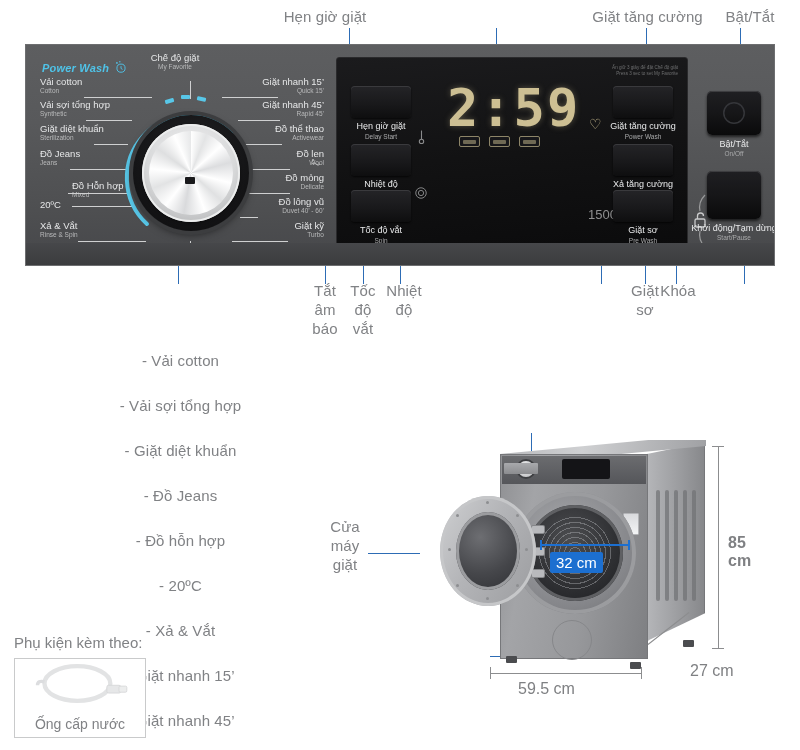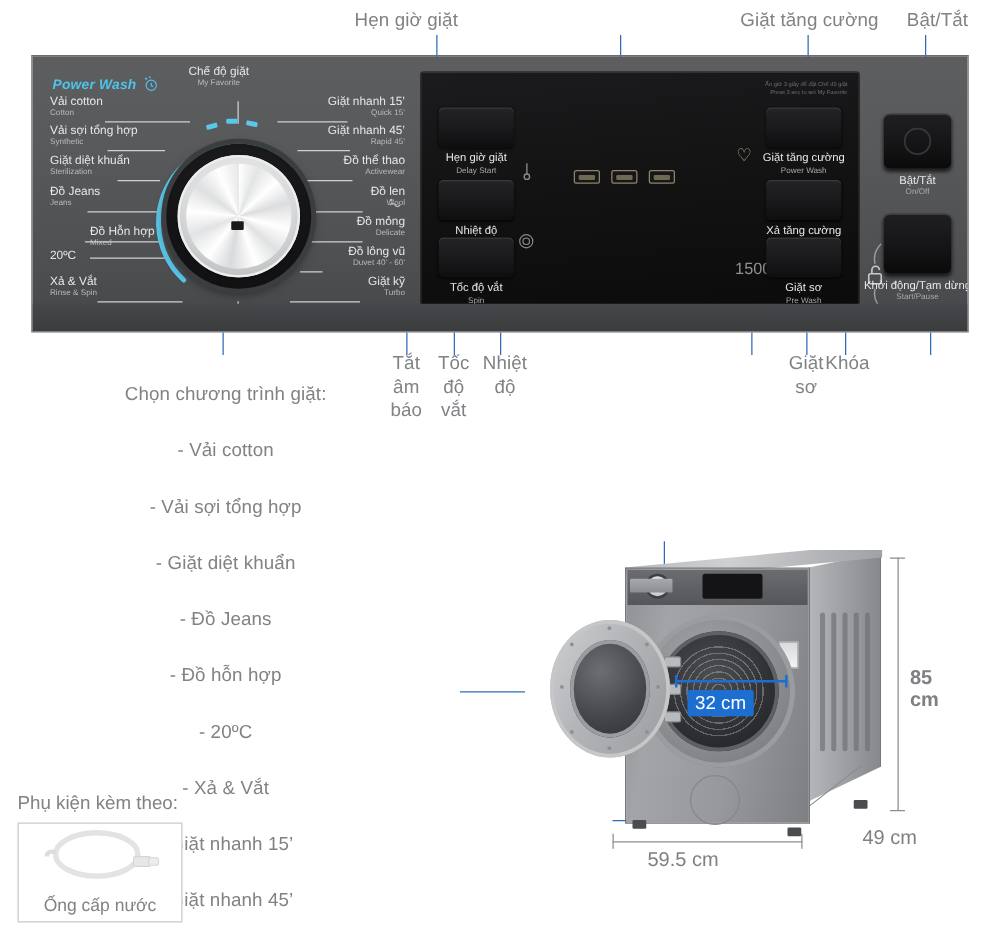--- a/index.html
+++ b/index.html
@@ -407,20 +407,21 @@
         <span class="en">Temp</span>
       </div>
 
       <div class="softbtn" style="left:14px;top:132px;"></div>
       <div class="softlbl" style="left:-11px;top:168px;">
         <span>Tốc độ vắt</span>
         <span class="en">Spin</span>
       </div>
 
       <div id="lcd">
+        <div class="seg" id="digits">2:59</div>
         <div id="heart">♡</div>
 
         <svg class="glyph" style="left:-6px;top:52px;width:13px;height:17px;" viewBox="0 0 24 30">
           <path d="M12 4v16" stroke="#8a8b8c" stroke-width="2" fill="none"></path>
           <circle cx="12" cy="24" r="4" fill="none" stroke="#8a8b8c" stroke-width="2"></circle>
         </svg>
         <svg class="glyph" style="left:-7px;top:110px;width:14px;height:14px;" viewBox="0 0 24 24">
           <circle cx="12" cy="12" r="9" fill="none" stroke="#8a8b8c" stroke-width="1.6"></circle>
           <circle cx="12" cy="12" r="4.5" fill="none" stroke="#8a8b8c" stroke-width="1.6"></circle>
         </svg>
@@ -484,21 +485,21 @@
   <div class="lead v" style="left:178px;top:266px;height:18px;"></div>
   <div class="lead v" style="left:325px;top:266px;height:18px;"></div>
   <div class="lead v" style="left:363px;top:266px;height:18px;"></div>
   <div class="lead v" style="left:400px;top:266px;height:18px;"></div>
   <div class="lead v" style="left:601px;top:266px;height:18px;"></div>
   <div class="lead v" style="left:645px;top:266px;height:18px;"></div>
   <div class="lead v" style="left:676px;top:266px;height:18px;"></div>
   <div class="lead v" style="left:744px;top:266px;height:18px;"></div>
 
   <div class="callout c" style="left:58px;top:282px;width:245px;line-height:1.5;">
-    <span>Chọn chương trình giặt:</span><br>
+    <br>
     <span>- Vải cotton</span><br>
     <span>- Vải sợi tổng hợp</span><br>
     <span>- Giặt diệt khuẩn</span><br>
     <span>- Đồ Jeans</span><br>
     <span>- Đồ hỗn hợp</span><br>
     <span>- 20ºC</span><br>
     <span>- Xả &amp; Vắt</span><br>
     <span>- Giặt nhanh 15’</span><br>
     <span>- Giặt nhanh 45’</span><br>
     <br>
@@ -516,20 +517,23 @@
 độ
 vắt</div>
   <div class="callout c" style="left:380px;top:282px;width:48px;">Nhiệt
 độ</div>
   <div class="callout c" style="left:624px;top:282px;width:42px;">Giặt
 sơ</div>
   <div class="callout c" style="left:656px;top:282px;width:44px;">Khóa</div>
 
   <div class="lead v" style="left:531px;top:433px;height:28px;"></div>
 
+  <div class="callout c" style="left:322px;top:518px;width:46px;">Cửa
+máy
+giặt</div>
   <div class="lead h" style="left:368px;top:553px;width:52px;"></div>
 
   <div class="lead h" style="left:490px;top:656px;width:128px;"></div>
 
   <div id="machine">
 
     <div class="m-side">
       <span class="vent" style="left:8px;"></span>
       <span class="vent" style="left:17px;"></span>
       <span class="vent" style="left:26px;"></span>
@@ -579,21 +583,21 @@
     <div class="dim h" style="left:272px;top:16px;width:12px;"></div>
     <div class="dim h" style="left:272px;top:218px;width:12px;"></div>
     <div class="dimlbl" style="left:288px;top:104px;font-weight:bold;">85 cm</div>
 
     <div class="dim h" style="left:50px;top:243px;width:152px;"></div>
     <div class="dim v" style="left:50px;top:237px;height:12px;"></div>
     <div class="dim v" style="left:201px;top:237px;height:12px;"></div>
     <div class="dimlbl" style="left:78px;top:250px;">59.5 cm</div>
 
     <div class="dim" style="left:208px;top:214px;width:52px;height:1px;transform:rotate(-38deg);transform-origin:left center;"></div>
-    <div class="dimlbl" style="left:250px;top:232px;">49 cm</div>
+    <div class="dimlbl" style="left:250px;top:232px;">27 cm</div>
   </div>
 
   <div id="acclabel">Phụ kiện kèm theo:</div>
   <div id="accbox">
     <svg viewBox="0 0 130 60" width="130" height="52" style="position:absolute;left:0;top:2px;">
       <ellipse cx="62" cy="26" rx="38" ry="20" fill="none" stroke="#e2e3e4" stroke-width="5"></ellipse>
       <path d="M24 24 q-8 -2 -8 4" fill="none" stroke="#dcdddf" stroke-width="4"></path>
       <rect x="96" y="28" width="16" height="9" rx="2" fill="#e6e7e8" stroke="#d5d6d8"></rect>
       <rect x="110" y="29" width="9" height="7" rx="1.5" fill="#eceded" stroke="#d5d6d8"></rect>
     </svg>

